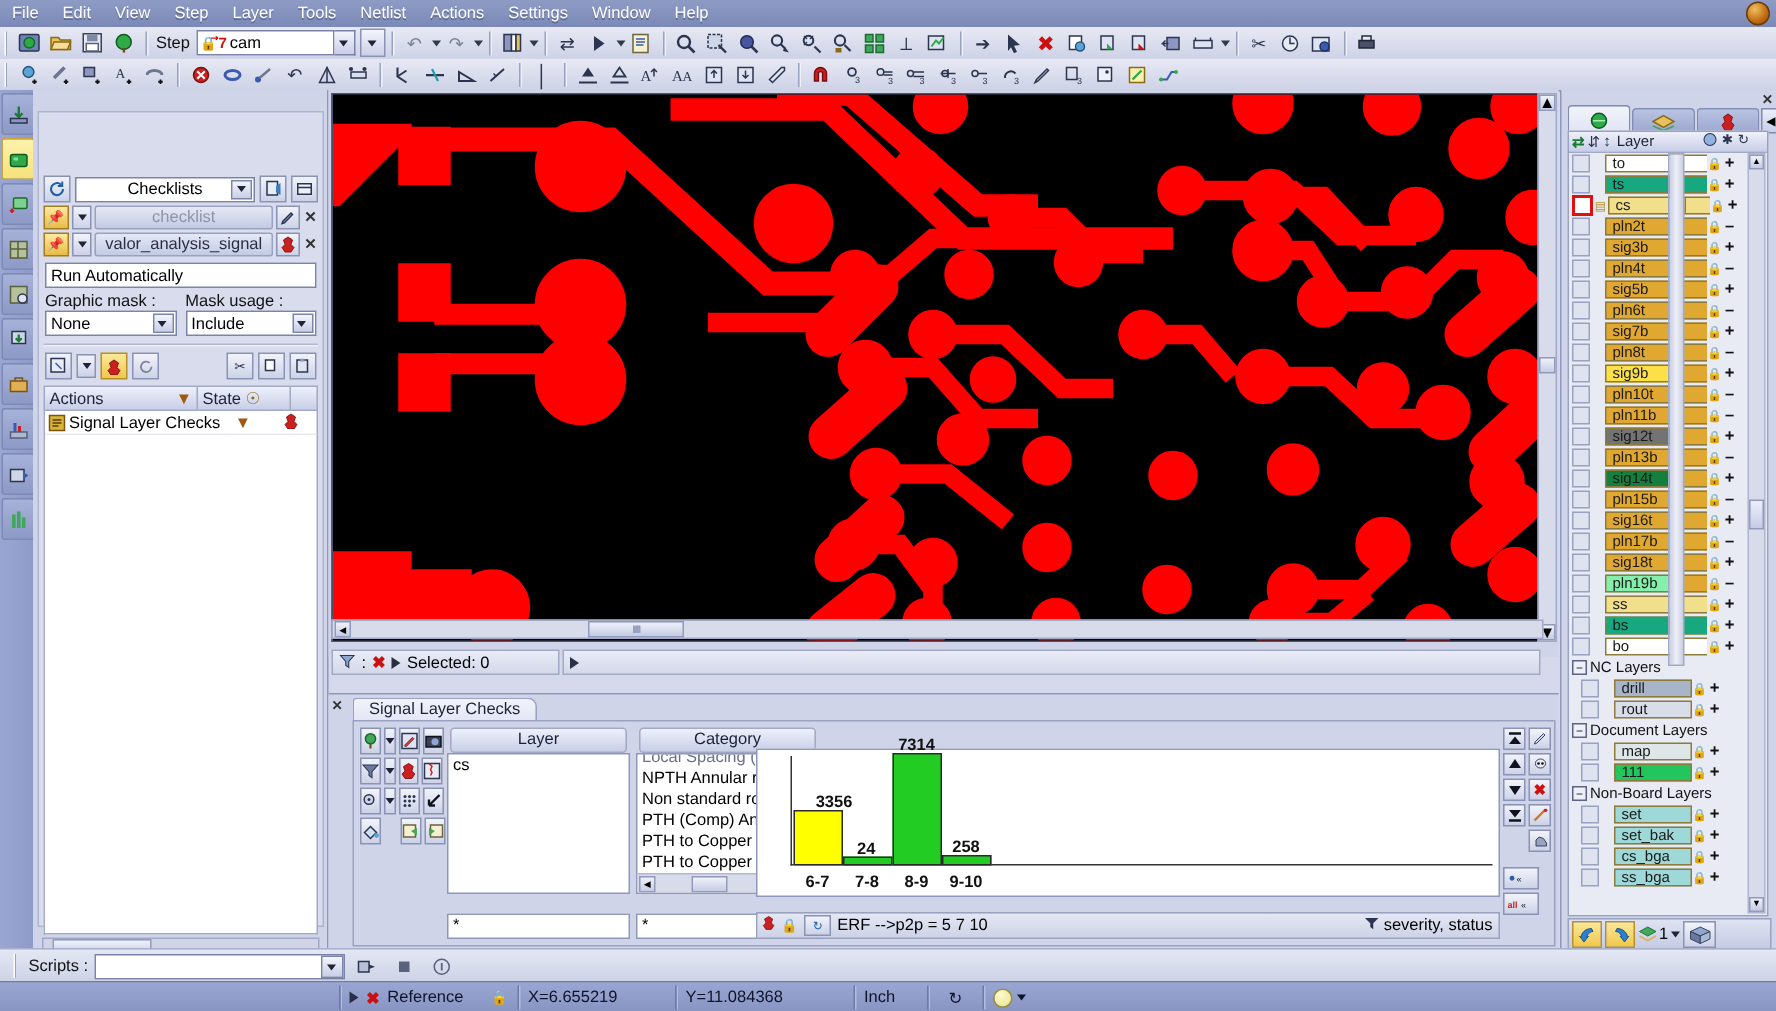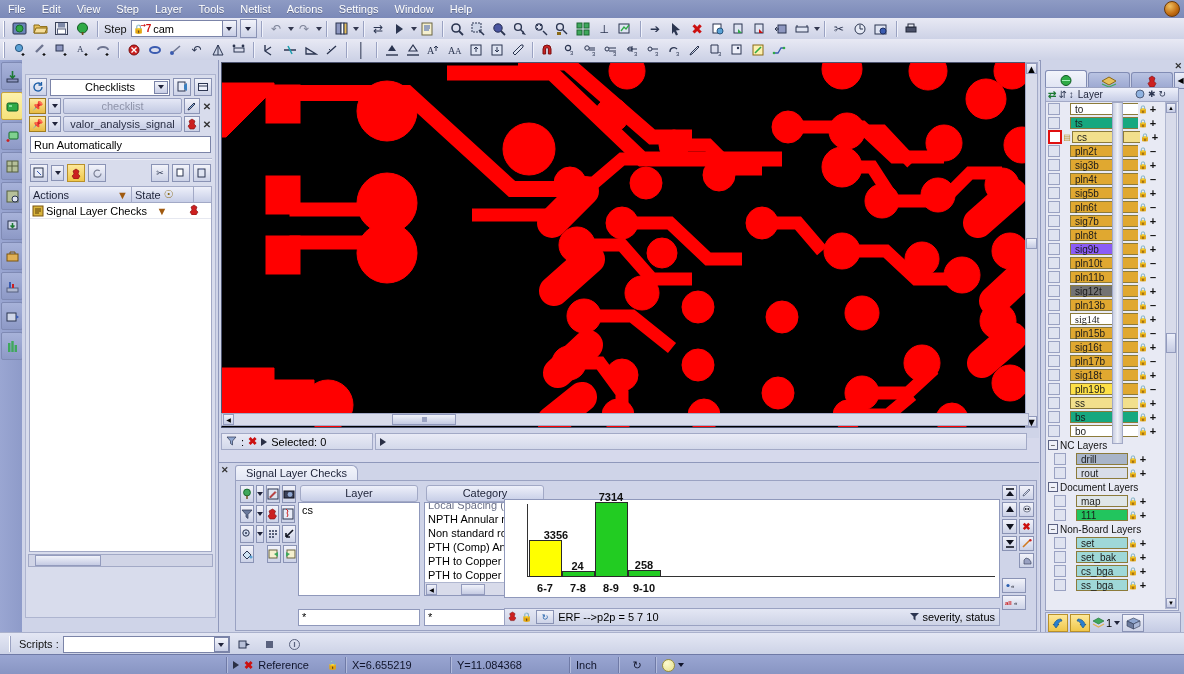--- a/index.html
+++ b/index.html
@@ -85,21 +85,21 @@
   }
   .vbtn.sel{background:linear-gradient(#fdf2ad,#f6e27a);border-color:#c9a53c;}
 
   
   .leftdock{
     position:absolute;left:22px;top:60px;width:196px;height:572px;
     background:#cfd4e8;border-right:1px solid #8f98bb;
   }
   .ld-inner{position:absolute;left:3px;top:14px;right:2px;bottom:14px;background:#d8dcec;
     border:1px solid #aeb5d0;}
-  .ld-row{display:flex;align-items:center;gap:3px;padding:3px 3px 0 3px;}
+  .ld-row{display:flex;align-items:center;gap:3px;padding:3px 3px 0 3px;margin-top:39px;}
   .cbox{
     flex:1;height:15px;background:#fff;border:1px solid #7b84a8;
     display:flex;align-items:center;justify-content:center;position:relative;font-size:11px;
   }
   .cbox .ca{position:absolute;right:1px;top:1px;width:12px;height:11px;
     background:linear-gradient(#f4f5fb,#c8cee6);border:1px solid #7b84a8;
     display:flex;align-items:center;justify-content:center;}
   .cbox .ca:after{content:"";border-left:3px solid transparent;border-right:3px solid transparent;border-top:4px solid #20233a;}
   .sbtn{width:16px;height:16px;border:1px solid #8a93b5;background:linear-gradient(#f2f3fa,#ccd2e7);
         display:flex;align-items:center;justify-content:center;}
@@ -859,20 +859,36 @@
             </svg>
         </div>
         <div class="xbtn">✕</div>
       </div>
 
       <div class="fullbox">
         <span>Run Automatically</span>
       </div>
 
 
+      <div class="fieldrow">
+        <div class="field">
+          <div class="lbl">Graphic mask :</div>
+          <div class="fi">
+            <span>None</span>
+            <span class="ca"></span>
+          </div>
+        </div>
+        <div class="field">
+          <div class="lbl">Mask usage :</div>
+          <div class="fi">
+            <span>Include</span>
+            <span class="ca"></span>
+          </div>
+        </div>
+      </div>
 
 
       <div class="divline"></div>
 
       <div class="runrow" style="padding-top:0">
         <div class="sbtn">
           <svg width="12" height="12" viewBox="0 0 12 12">
               <rect x="1" y="1" width="9" height="9" fill="#e8ecf7" stroke="#2b3550"></rect>
               <path d="M4 4l4 4" stroke="#3a5bb0"></path>
             </svg>
@@ -1462,21 +1478,21 @@
             <div class="lchk"></div>
             <div class="lmark"></div>
             <div class="lname" style="background: rgb(224, 168, 48);">pln8t</div>
             <div class="lbar" style="background: rgb(224, 168, 48);"></div>
             <div class="lock">🔒</div>
             <div class="pm">–</div>
           </div>
           <div class="lrow">
             <div class="lchk"></div>
             <div class="lmark"></div>
-            <div class="lname" style="background: #8b5cf6;">sig9b</div>
+            <div class="lname" style="background: #fde047;">sig9b</div>
             <div class="lbar" style="background: rgb(224, 168, 48);"></div>
             <div class="lock">🔒</div>
             <div class="pm">+</div>
           </div>
           <div class="lrow">
             <div class="lchk"></div>
             <div class="lmark"></div>
             <div class="lname" style="background: rgb(224, 168, 48);">pln10t</div>
             <div class="lbar" style="background: rgb(224, 168, 48);"></div>
             <div class="lock">🔒</div>
@@ -1502,21 +1518,21 @@
             <div class="lchk"></div>
             <div class="lmark"></div>
             <div class="lname" style="background: rgb(224, 168, 48);">pln13b</div>
             <div class="lbar" style="background: rgb(224, 168, 48);"></div>
             <div class="lock">🔒</div>
             <div class="pm">–</div>
           </div>
           <div class="lrow">
             <div class="lchk"></div>
             <div class="lmark"></div>
-            <div class="lname" style="background: #ffffff; font-family: Liberation Serif, serif;">sig14t</div>
+            <div class="lname" style="background: #15803d;">sig14t</div>
             <div class="lbar" style="background: rgb(224, 168, 48);"></div>
             <div class="lock">🔒</div>
             <div class="pm">+</div>
           </div>
           <div class="lrow">
             <div class="lchk"></div>
             <div class="lmark"></div>
             <div class="lname" style="background: rgb(224, 168, 48);">pln15b</div>
             <div class="lbar" style="background: rgb(224, 168, 48);"></div>
             <div class="lock">🔒</div>
@@ -1542,21 +1558,21 @@
             <div class="lchk"></div>
             <div class="lmark"></div>
             <div class="lname" style="background: rgb(224, 168, 48);">sig18t</div>
             <div class="lbar" style="background: rgb(224, 168, 48);"></div>
             <div class="lock">🔒</div>
             <div class="pm">+</div>
           </div>
           <div class="lrow">
             <div class="lchk"></div>
             <div class="lmark"></div>
-            <div class="lname" style="background: #fde047;">pln19b</div>
+            <div class="lname" style="background: #86efac;">pln19b</div>
             <div class="lbar" style="background: rgb(224, 168, 48);"></div>
             <div class="lock">🔒</div>
             <div class="pm">–</div>
           </div>
           <div class="lrow">
             <div class="lchk"></div>
             <div class="lmark"></div>
             <div class="lname" style="background: rgb(242, 223, 140);">ss</div>
             <div class="lbar" style="background: rgb(242, 223, 140);"></div>
             <div class="lock">🔒</div>

